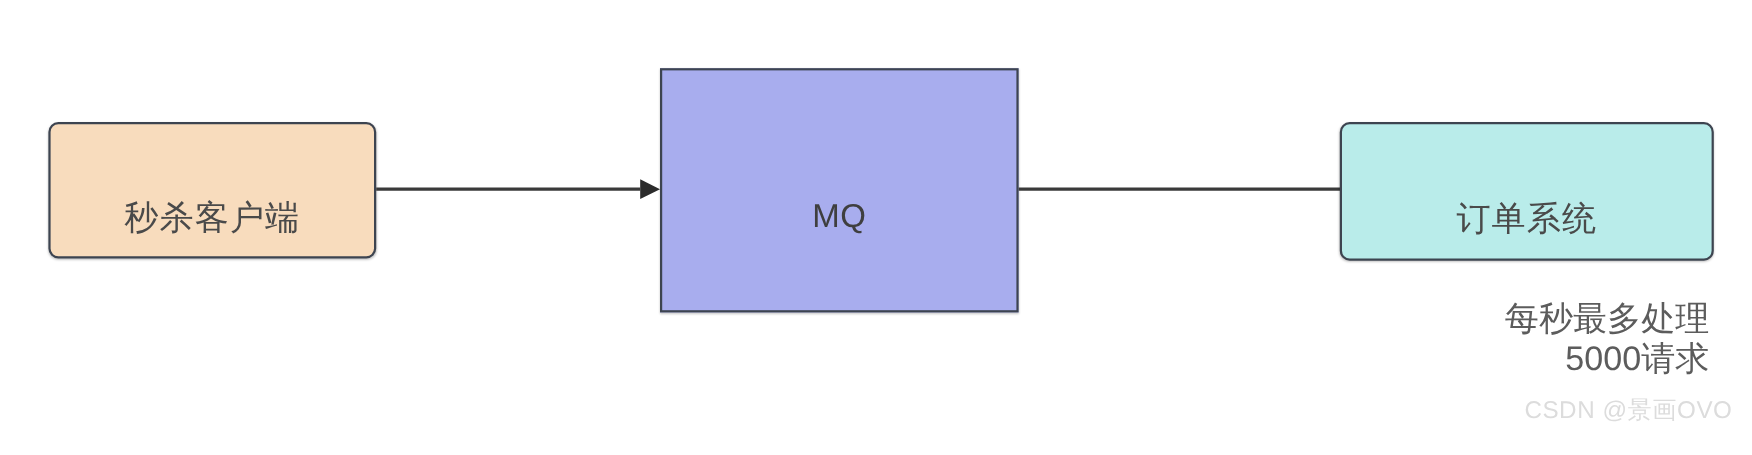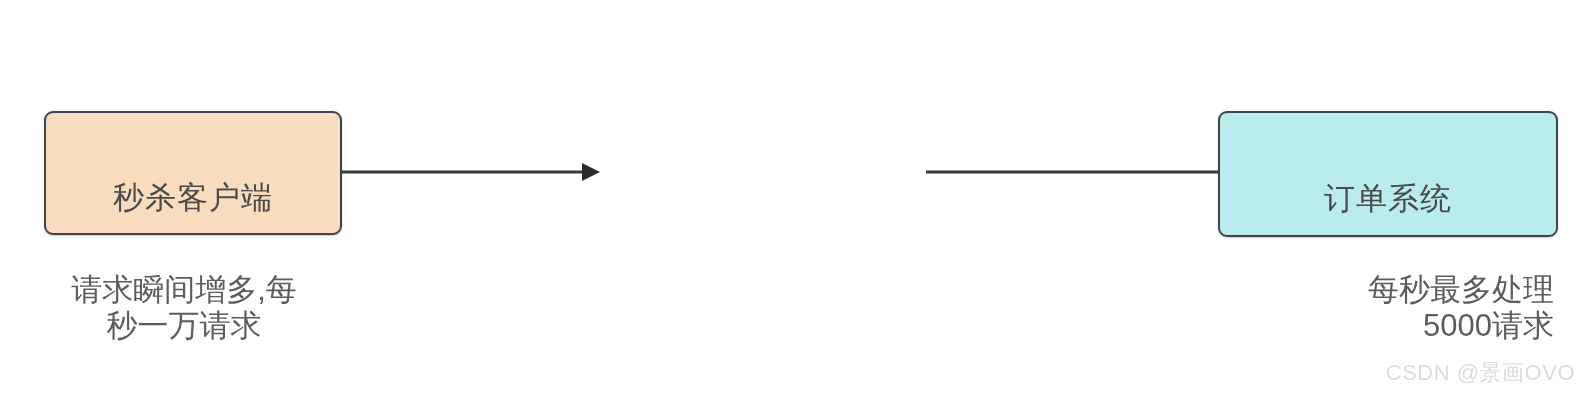--- a/index.html
+++ b/index.html
@@ -124,33 +124,34 @@
     <span class="node-label">秒杀客户端</span>
   </div>
 
   <div class="connector" id="edge-client-mq">
     <svg width="258" height="20" viewBox="0 0 258 20">
       <line x1="0" y1="10" x2="240" y2="10" stroke="#3a3a3a" stroke-width="3"></line>
       <polygon points="240,1 258,10 240,19" fill="#2b2b2b"></polygon>
     </svg>
   </div>
 
+  <div class="node" id="node-mq">
+    <span class="node-label">MQ</span>
+  </div>
 
   <div class="connector" id="edge-mq-order">
     <svg width="332" height="20" viewBox="0 0 332 20">
       <line x1="0" y1="10" x2="314" y2="10" stroke="#3a3a3a" stroke-width="3"></line>
       <polygon points="314,1 332,10 314,19" fill="#2b2b2b"></polygon>
     </svg>
   </div>
 
   <div class="node" id="node-order">
     <span class="node-label">订单系统</span>
   </div>
 
-  <div class="caption" id="caption-left">请求瞬间增多,每
-秒一万请求</div>
 
   <div class="caption" id="caption-right">每秒最多处理
 5000请求</div>
 
   <div id="watermark">CSDN @景画OVO</div>
 
 </div>
 
 </body></html>

